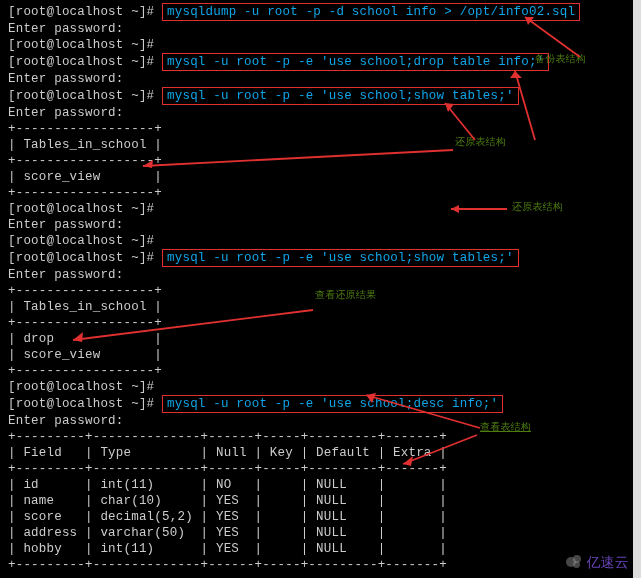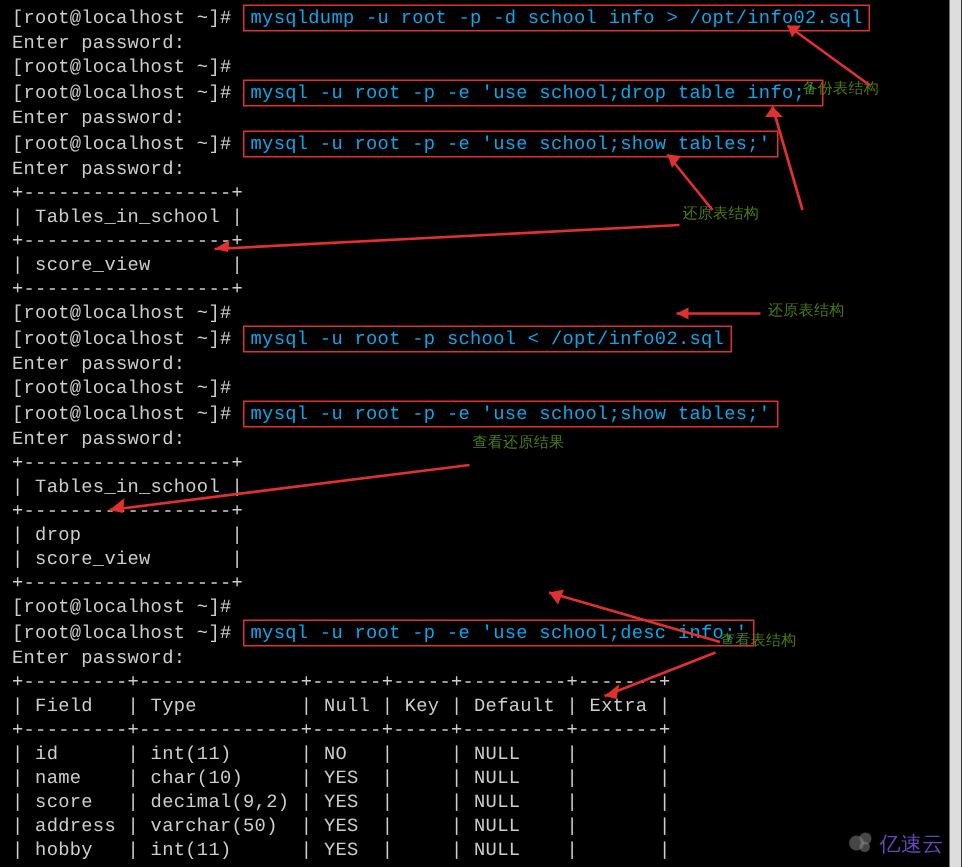--- a/index.html
+++ b/index.html
@@ -85,21 +85,20 @@
   <div class="line"><span class="prompt">[root@localhost ~]#</span> <span class="boxed cmd">mysql -u root -p -e 'use school;show tables;'</span></div>
   <div class="line">Enter password:</div>
 
   <div class="line">+------------------+</div>
   <div class="line">| Tables_in_school |</div>
   <div class="line">+------------------+</div>
   <div class="line">| score_view       |</div>
   <div class="line">+------------------+</div>
 
   <div class="line"><span class="prompt">[root@localhost ~]#</span></div>
-  <div class="line"><span class="prompt">[root@localhost ~]#</span> <span class="boxed cmd">mysql -u root -p school &lt; /opt/info02.sql</span></div>
   <div class="line">Enter password:</div>
   <div class="line"><span class="prompt">[root@localhost ~]#</span></div>
 
   <div class="line"><span class="prompt">[root@localhost ~]#</span> <span class="boxed cmd">mysql -u root -p -e 'use school;show tables;'</span></div>
   <div class="line">Enter password:</div>
 
   <div class="line">+------------------+</div>
   <div class="line">| Tables_in_school |</div>
   <div class="line">+------------------+</div>
   <div class="line">| drop             |</div>
@@ -108,32 +107,32 @@
 
   <div class="line"><span class="prompt">[root@localhost ~]#</span></div>
   <div class="line"><span class="prompt">[root@localhost ~]#</span> <span class="boxed cmd">mysql -u root -p -e 'use school;desc info;'</span></div>
   <div class="line">Enter password:</div>
 
   <div class="line">+---------+--------------+------+-----+---------+-------+</div>
   <div class="line">| Field   | Type         | Null | Key | Default | Extra |</div>
   <div class="line">+---------+--------------+------+-----+---------+-------+</div>
   <div class="line">| id      | int(11)      | NO   |     | NULL    |       |</div>
   <div class="line">| name    | char(10)     | YES  |     | NULL    |       |</div>
-  <div class="line">| score   | decimal(9,2) | YES  |     | NULL    |       |</div>
+  <div class="line">| score   | decimal(5,2) | YES  |     | NULL    |       |</div>
   <div class="line">| address | varchar(50)  | YES  |     | NULL    |       |</div>
   <div class="line">| hobby   | int(11)      | YES  |     | NULL    |       |</div>
   <div class="line">+---------+--------------+------+-----+---------+-------+</div>
 
 </div>
 
 <div class="annotation" style="top:52px;left:535px;">备份表结构</div>
 <div class="annotation" style="top:135px;left:455px;">还原表结构</div>
 <div class="annotation" style="top:200px;left:512px;">还原表结构</div>
 <div class="annotation" style="top:288px;left:315px;">查看还原结果</div>
-<div class="annotation" style="top:420px;left:480px;">查看表结构</div>
+<div class="annotation" style="top:420px;left:480px;text-decoration:underline;">查看表结构</div>
 
 <svg class="arrow" style="top:12px;left:520px;" width="95" height="50">
   <line x1="60" y1="45" x2="5" y2="5"></line>
     <polygon points="5,5 14,5 8,13"></polygon>
 </svg>
 <svg class="arrow" style="top:68px;left:430px;" width="120" height="80">
   <line x1="105" y1="72" x2="85" y2="3"></line>
     <polygon points="85,3 92,10 80,10"></polygon>
   <line x1="45" y1="72" x2="15" y2="35"></line>
     <polygon points="15,35 24,36 18,44"></polygon>

